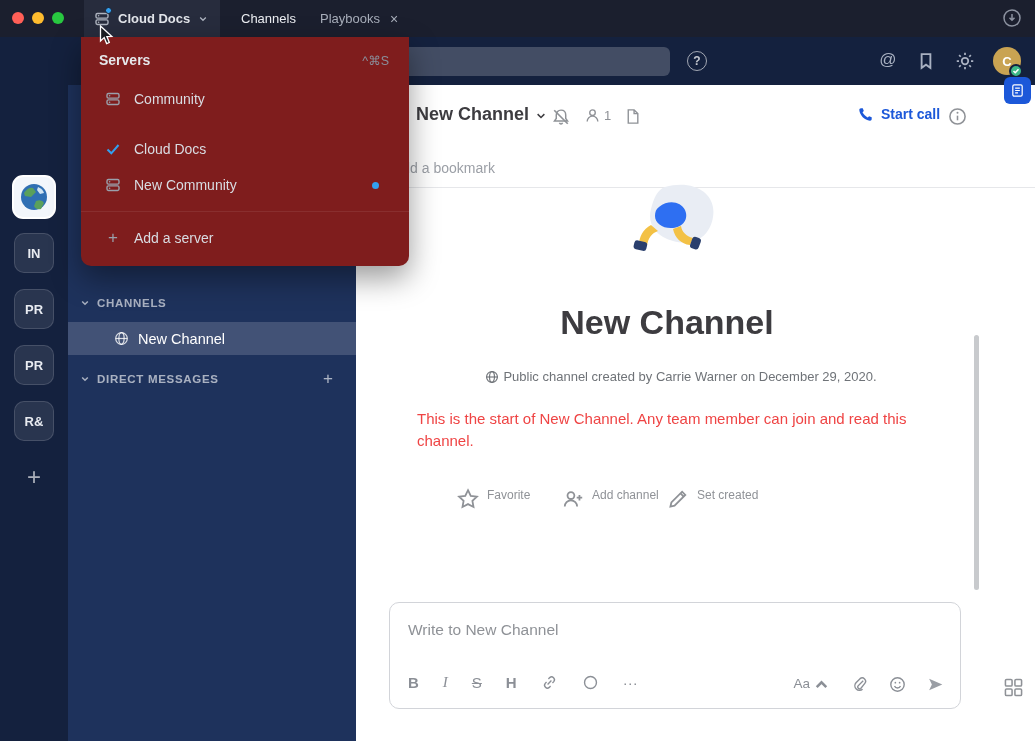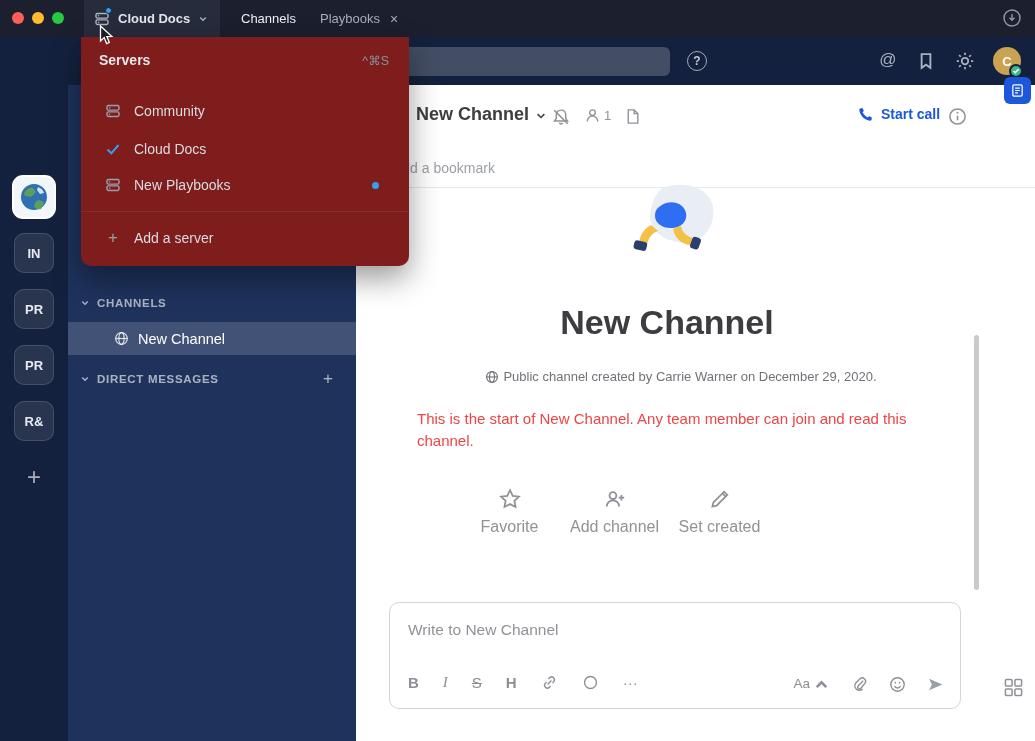--- a/index.html
+++ b/index.html
@@ -87,22 +87,22 @@
   
   .illus { position:absolute; left:607px; top:181px; width:120px; height:104px; }
   .intro-heading { position:absolute; left:356px; top:303px; width:622px; text-align:center;
                    color:#3d3c40; font-size:34px; font-weight:700; }
   .intro-meta { position:absolute; left:356px; top:369px; width:622px; display:flex;
                 align-items:center; justify-content:center; gap:4px; color:#6f7378; font-size:13px;padding-left:28px; }
   .meta-globe { width:14px; height:14px; color:#6f7378; }
   .intro-desc { position:absolute; left:417px; top:408px; width:500px; text-align:left;
                 color:#ef4444; font-size:15px; line-height:22px; }
   .actions { position:absolute; left:457px; top:488px; width:420px; display:flex; }
-  .action { width:105px; display:flex; flex-direction:column; align-items:center; gap:8px;
-            color:#8f9297; font-size:16px; }
+  .action { width:105px; display:flex; align-items:flex-start; gap:8px;
+            color:#8f9297; font-size:12px; }
   .action svg { width:22px; height:22px; }
 
   .scroll-thumb { position:absolute; left:974px; top:335px; width:5px; height:255px;
                   background:#c8cacd; border-radius:3px; }
 
   
   .composer { position:absolute; left:389px; top:602px; width:572px; height:107px;
               border:1px solid #d2d4d9; border-radius:10px; background:#fff; }
   .composer-placeholder { position:absolute; left:18px; top:18px; color:#8f9297; font-size:15.5px; }
   .composer-toolbar { position:absolute; left:18px; bottom:17px; display:flex; align-items:center;
@@ -404,21 +404,21 @@
     <svg width="15" height="15" viewBox="0 0 16 16" fill="none" stroke="#ffffff" stroke-width="1.3">
       <rect x="3" y="2" width="10" height="12" rx="1.5"></rect>
       <path d="M5.5 5.5 h5 M5.5 8 h5 M5.5 10.5 h3"></path>
     </svg>
   </span>
 
   <div class="servers-menu">
     <div class="menu-title">Servers</div>
     <div class="menu-shortcut">^⌘S</div>
 
-    <div class="menu-item" style="top:56px;">
+    <div class="menu-item" style="top:44px;">
       <svg class="menu-icon" viewBox="0 0 16 16" fill="none" stroke="currentColor" stroke-width="1.4">
         <rect x="2" y="2.5" width="12" height="4.6" rx="1.4"></rect>
         <rect x="2" y="8.9" width="12" height="4.6" rx="1.4"></rect>
         <circle cx="4.6" cy="4.8" r="0.8" fill="currentColor" stroke="none"></circle>
         <circle cx="4.6" cy="11.2" r="0.8" fill="currentColor" stroke="none"></circle>
       </svg>
       <span>Community</span>
     </div>
 
     <div class="menu-item" style="top:94px;">
@@ -428,21 +428,21 @@
       <span>Cloud Docs</span>
     </div>
 
     <div class="menu-item" style="top:130px;">
       <svg class="menu-icon" viewBox="0 0 16 16" fill="none" stroke="currentColor" stroke-width="1.4">
         <rect x="2" y="2.5" width="12" height="4.6" rx="1.4"></rect>
         <rect x="2" y="8.9" width="12" height="4.6" rx="1.4"></rect>
         <circle cx="4.6" cy="4.8" r="0.8" fill="currentColor" stroke="none"></circle>
         <circle cx="4.6" cy="11.2" r="0.8" fill="currentColor" stroke="none"></circle>
       </svg>
-      <span>New Playbooks</span>
+      <span>New Community</span>
       <span class="unread-dot"></span>
     </div>
 
     <div class="menu-divider"></div>
 
     <div class="menu-item" style="top:183px;">
       <span class="menu-plus">+</span>
       <span>Add a server</span>
     </div>
   </div>

